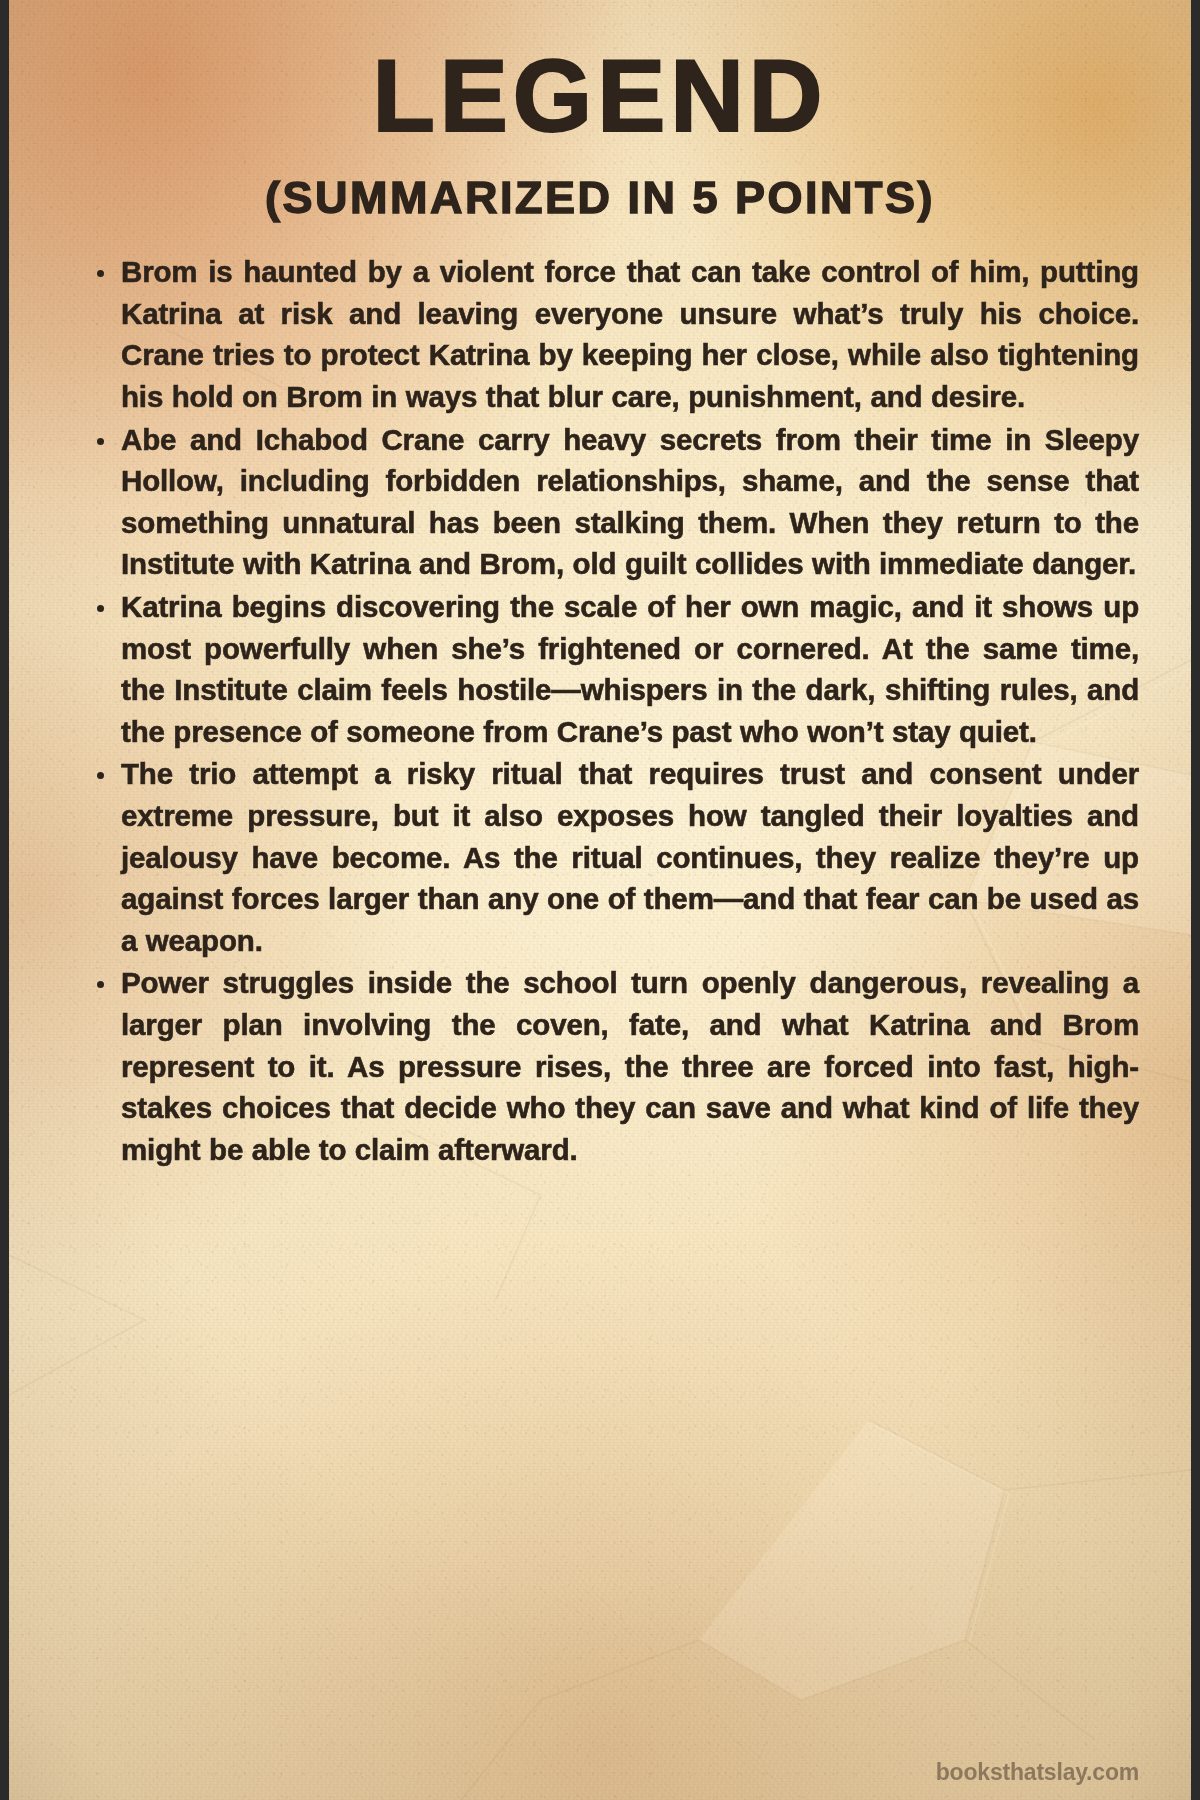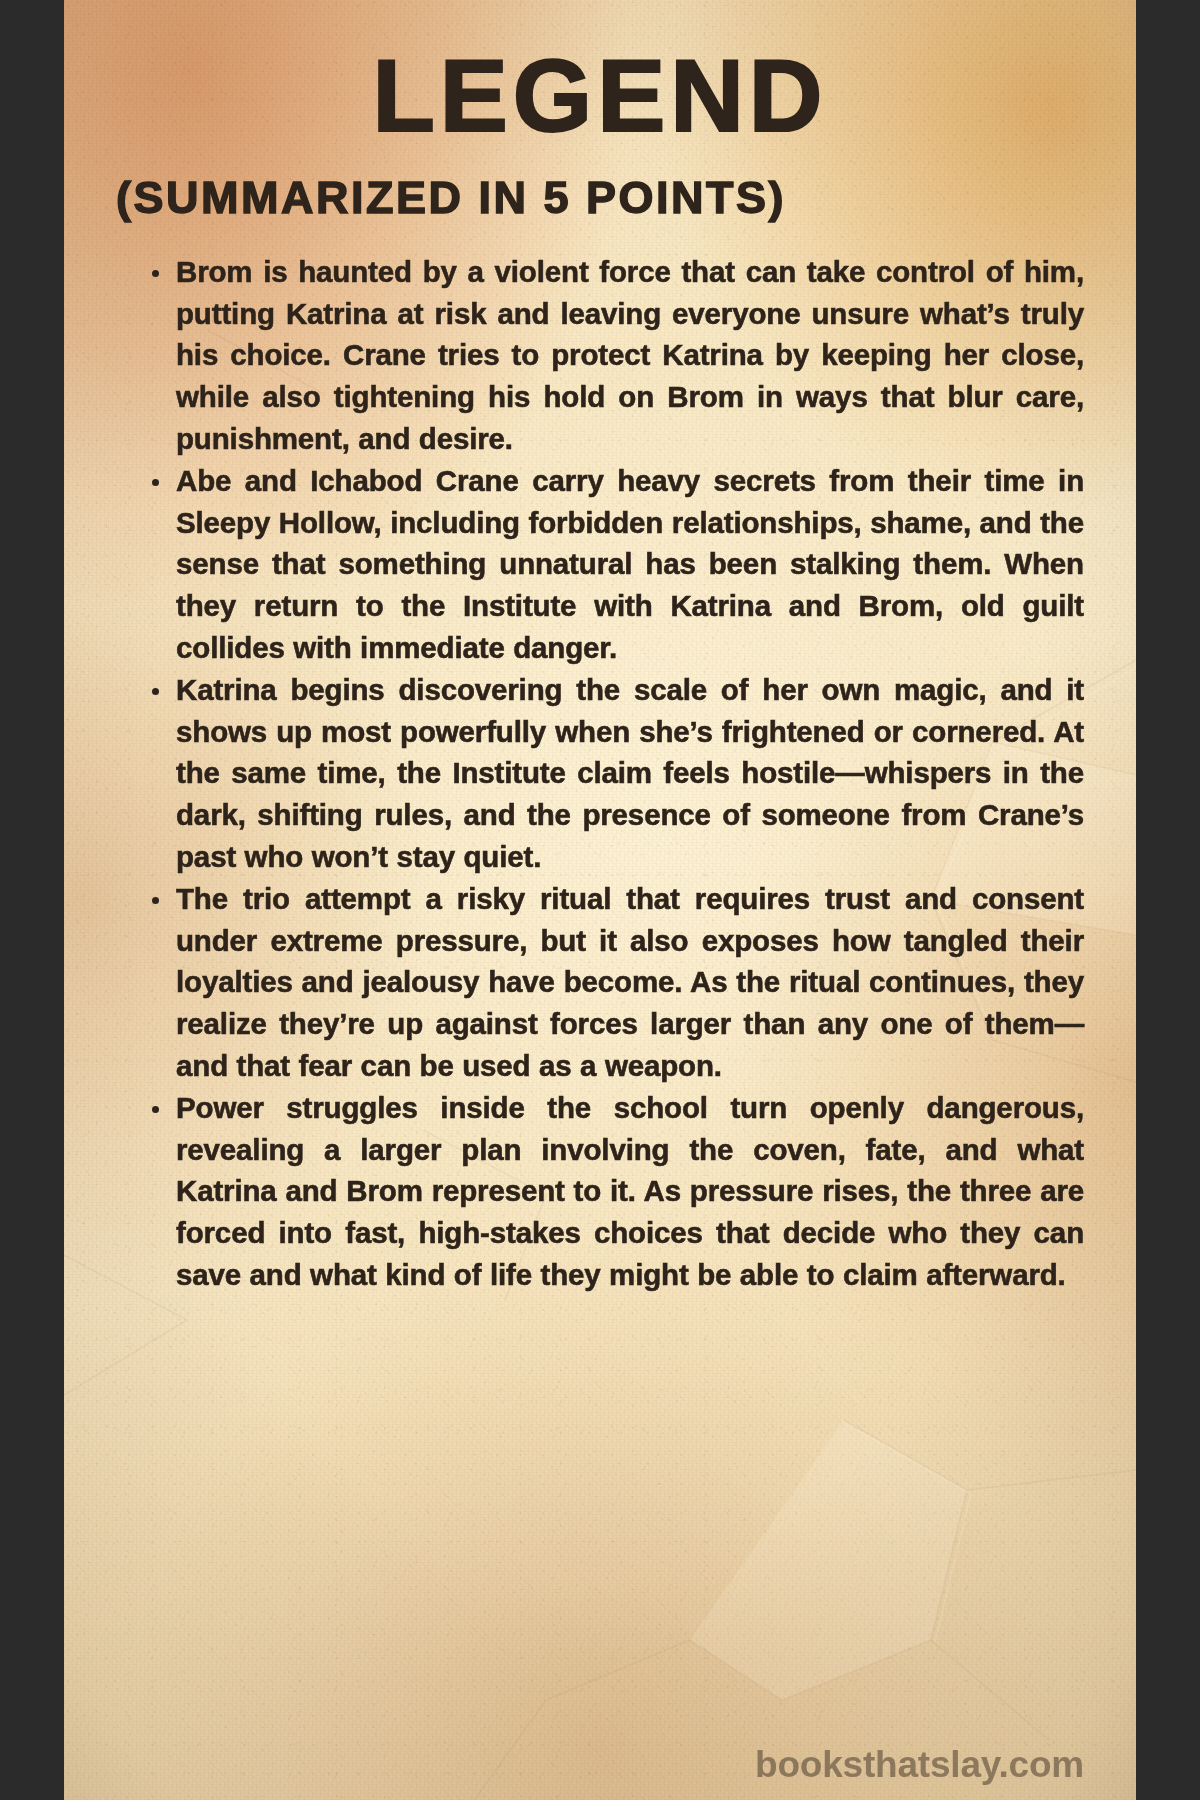--- a/index.html
+++ b/index.html
@@ -5,21 +5,21 @@
 <style>
   * { box-sizing: border-box; }
   html, body {
     margin: 0;
     padding: 0;
     background: #2b2b2b;
   }
 
   .poster {
     position: relative;
-    width: 1072px;
+    width: 1182px;
     height: 1800px;
     margin: 0 auto;
     overflow: hidden;
     background-color: #f0dcb4;
     font-family: "Liberation Sans", "DejaVu Sans", sans-serif;
   }
 
   
   .paper-base {
     position: absolute;
@@ -98,21 +98,21 @@
     line-height: 1.02;
     letter-spacing: 5px;
     color: #2e241b;
     text-transform: uppercase;
     -webkit-text-stroke: 2.2px #2e241b;
   }
 
   .subtitle {
     margin: 0;
     padding-top: 26px;
-    text-align: left;
+    text-align: center;
     font-family: "Liberation Sans Narrow", "Liberation Sans", "DejaVu Sans", sans-serif;
     font-weight: 700;
     font-size: 45px;
     line-height: 1.05;
     letter-spacing: 2.5px;
     color: #2e241b;
     text-transform: uppercase;
     -webkit-text-stroke: 1.4px #2e241b;
   }
 
@@ -153,21 +153,21 @@
     margin-bottom: 16px;
   }
 
   .watermark {
     position: absolute;
     right: 52px;
     bottom: 14px;
     z-index: 6;
     font-family: "Liberation Sans", "DejaVu Sans", sans-serif;
     font-weight: 700;
-    font-size: 37px;
+    font-size: 23px;
     letter-spacing: -0.2px;
     color: rgba(86,72,55,0.60);
   }
 </style>
 </head>
 <body>
 
 <div class="poster">
 
   <div class="paper-base"></div>

